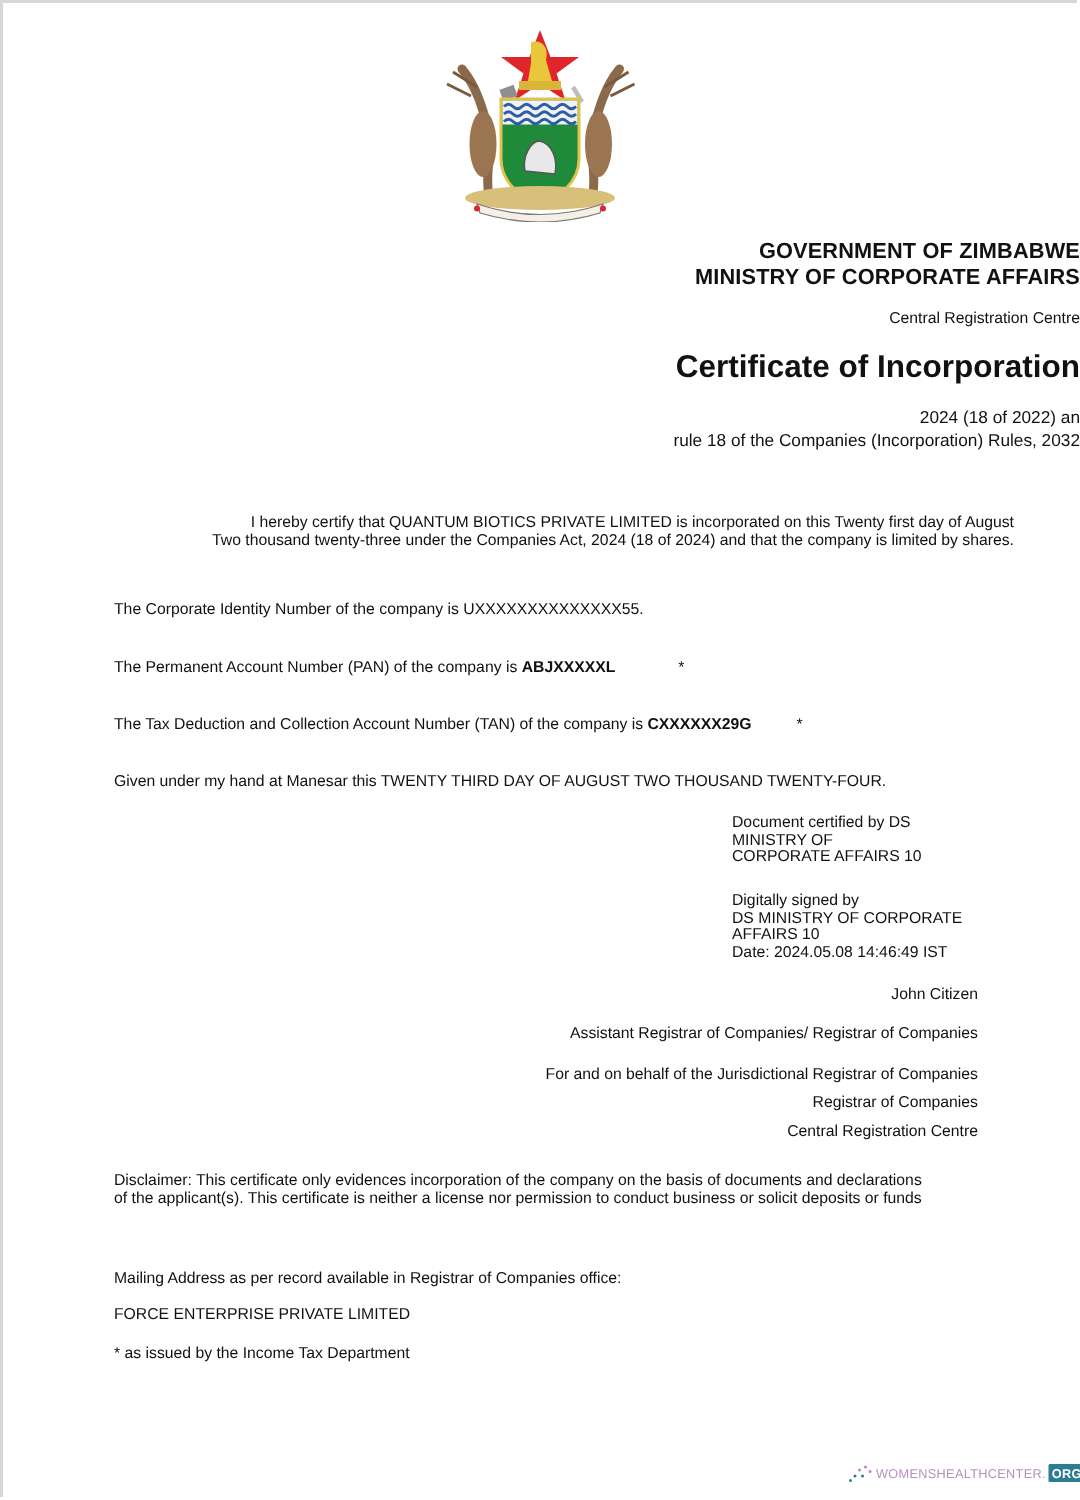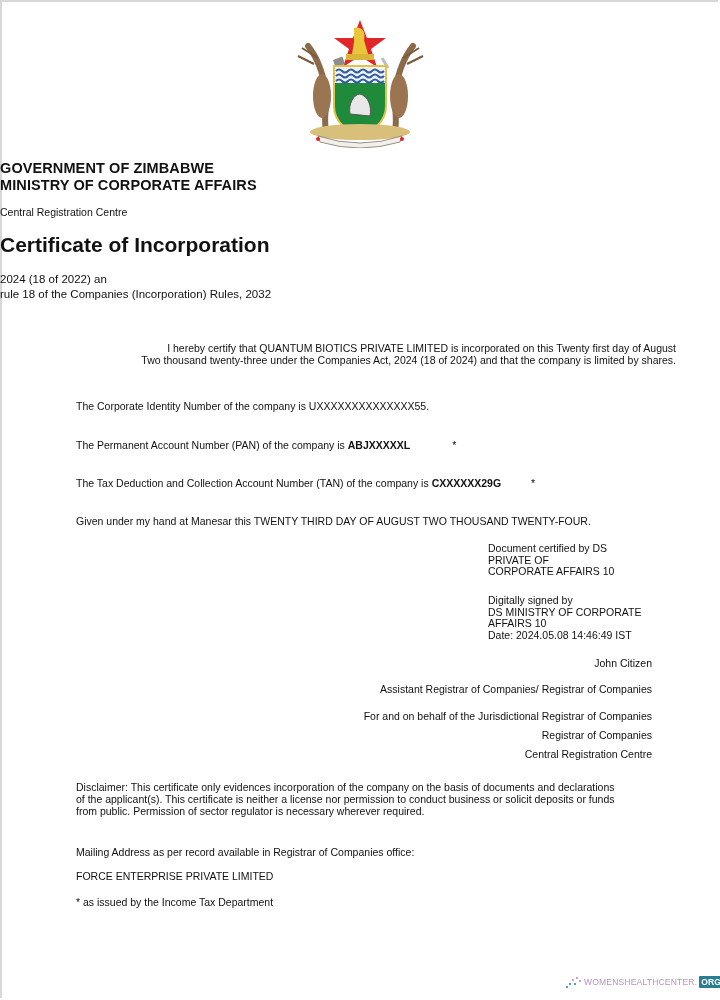--- a/index.html
+++ b/index.html
@@ -27,21 +27,21 @@
       position: absolute;
       left: 288px;
       top: 18px;
       width: 145px;
       height: 130px;
     }
     .center {
       position: absolute;
       left: 0;
       width: 720px;
-      text-align: left;
+      text-align: right;
     }
     .gov-title {
       top: 160px;
       font-weight: bold;
       font-size: 14.5px;
       line-height: 17px;
       letter-spacing: 0.1px;
     }
     .crc-sub {
       top: 206px;
@@ -184,39 +184,38 @@
 <div class="para pan">
   <span>The Permanent Account Number (PAN) of the company is </span><span class="bold">ABJXXXXXL</span><span class="star">*</span>
 </div>
 <div class="para tan">
   <span>The Tax Deduction and Collection Account Number (TAN) of the company is </span><span class="bold">CXXXXXX29G</span><span class="star-tan">*</span>
 </div>
 <div class="para given">Given under my hand at Manesar this TWENTY THIRD DAY OF AUGUST TWO THOUSAND TWENTY-FOUR.</div>
 
 <div class="sig-block sig-1">
   <div>Document certified by DS</div>
-  <div>PRIVATE OF</div>
+  <div>MINISTRY OF</div>
   <div>CORPORATE AFFAIRS 10</div>
 </div>
 <div class="sig-block sig-2">
   <div>Digitally signed by</div>
   <div>DS MINISTRY OF CORPORATE</div>
   <div>AFFAIRS 10</div>
   <div>Date: 2024.05.08 14:46:49 IST</div>
 </div>
 <div class="right-line r-john">John Citizen</div>
 <div class="right-line r-asst">Assistant Registrar of Companies/ Registrar of Companies</div>
 <div class="right-line r-behalf">For and on behalf of the Jurisdictional Registrar of Companies</div>
 <div class="right-line r-roc">Registrar of Companies</div>
 <div class="right-line r-crc">Central Registration Centre</div>
 
 <div class="para disclaimer">
   <div>Disclaimer: This certificate only evidences incorporation of the company on the basis of documents and declarations</div>
   <div>of the applicant(s). This certificate is neither a license nor permission to conduct business or solicit deposits or funds</div>
-  <div>from public. Permission of sector regulator is necessary wherever required.</div>
 </div>
 <div class="para mailing">Mailing Address as per record available in Registrar of Companies office:</div>
 <div class="para force">FORCE ENTERPRISE PRIVATE LIMITED</div>
 <div class="para footnote">* as issued by the Income Tax Department</div>
 
 <div class="watermark">
   <div class="wm-dots">
     <span style="left:10px;top:1px;background:#c07fcf"></span>
     <span style="left:6px;top:3px;background:#c07fcf"></span>
     <span style="left:13px;top:4px;background:#c07fcf"></span>

